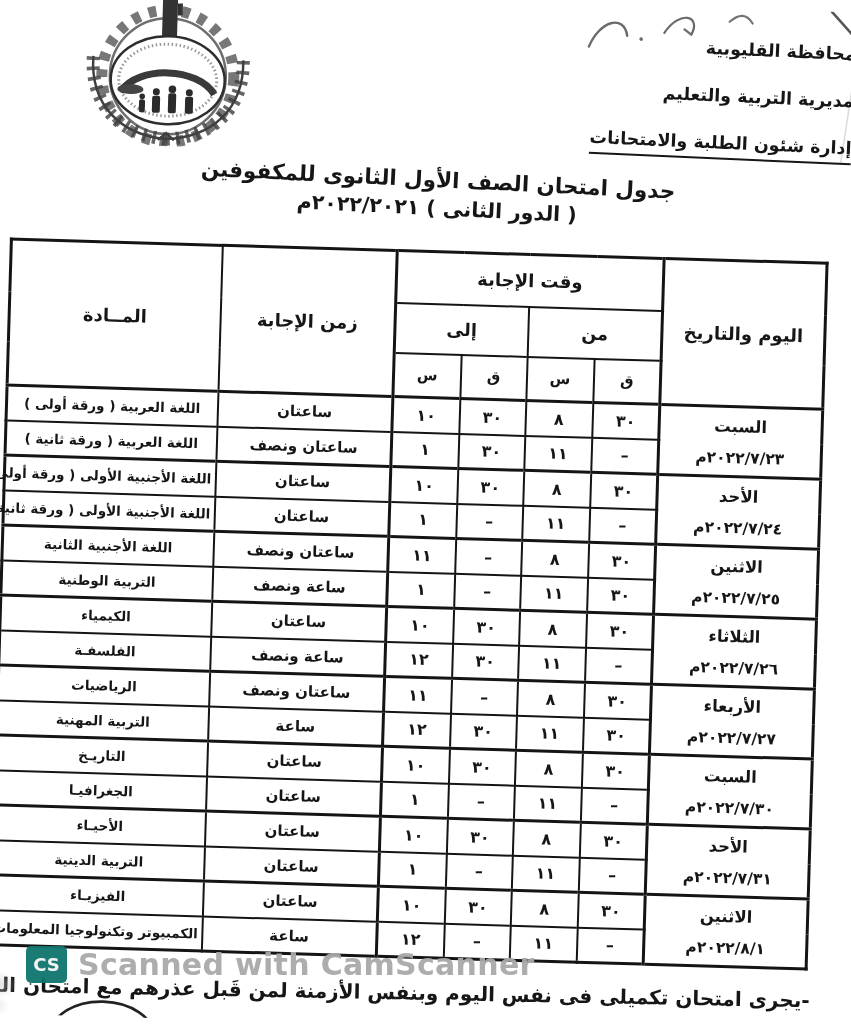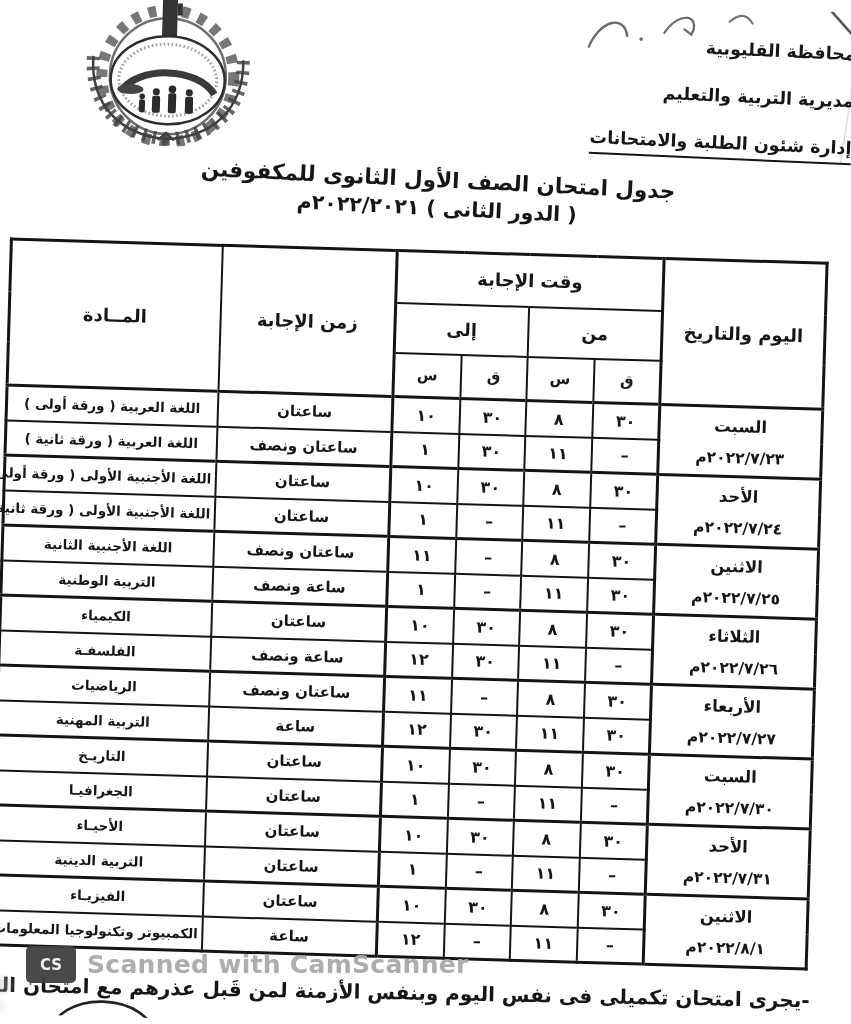--- a/index.html
+++ b/index.html
@@ -49,24 +49,24 @@
 
   
   .scribbles{position:absolute;left:555px;top:0}
   .smudge1{position:absolute;left:-8px;top:984px;width:40px;height:26px;border-radius:50%;
            background:radial-gradient(closest-side,#c4c4c4,transparent);opacity:.55}
   .smudge2{position:absolute;left:-6px;top:1008px;width:30px;height:20px;border-radius:50%;
            background:radial-gradient(closest-side,#cecece,transparent);opacity:.5}
 
   
   .wm{position:absolute;left:26px;top:946px;display:flex;align-items:center;gap:11px;opacity:.95}
-  .cs{width:50px;height:37px;background:#404040;border-radius:5px;display:flex;
-      align-items:center;justify-content:center;color:#f4f4f4;font-weight:800;font-size:15px;
+  .cs{width:41px;height:37px;background:#0f766e;border-radius:5px;display:flex;
+      align-items:center;justify-content:center;color:#f4f4f4;font-weight:800;font-size:18px;
       font-family:"DejaVu Sans",sans-serif}
-  .wmtext{color:#a9a9a9;font-size:25px;font-weight:600;letter-spacing:.3px;white-space:nowrap;
+  .wmtext{color:#a9a9a9;font-size:30px;font-weight:600;letter-spacing:.3px;white-space:nowrap;
           font-family:"DejaVu Sans",sans-serif}
 </style>
 </head>
 <body>
 
 <div class="page">
   <div class="rot">
 
     <svg class="logo" viewBox="0 0 210 150" aria-hidden="true">
       <circle cx="105" cy="80" r="66" fill="none" stroke="#4a4a4a" stroke-width="11" stroke-dasharray="8,9" opacity="0.75"></circle>

